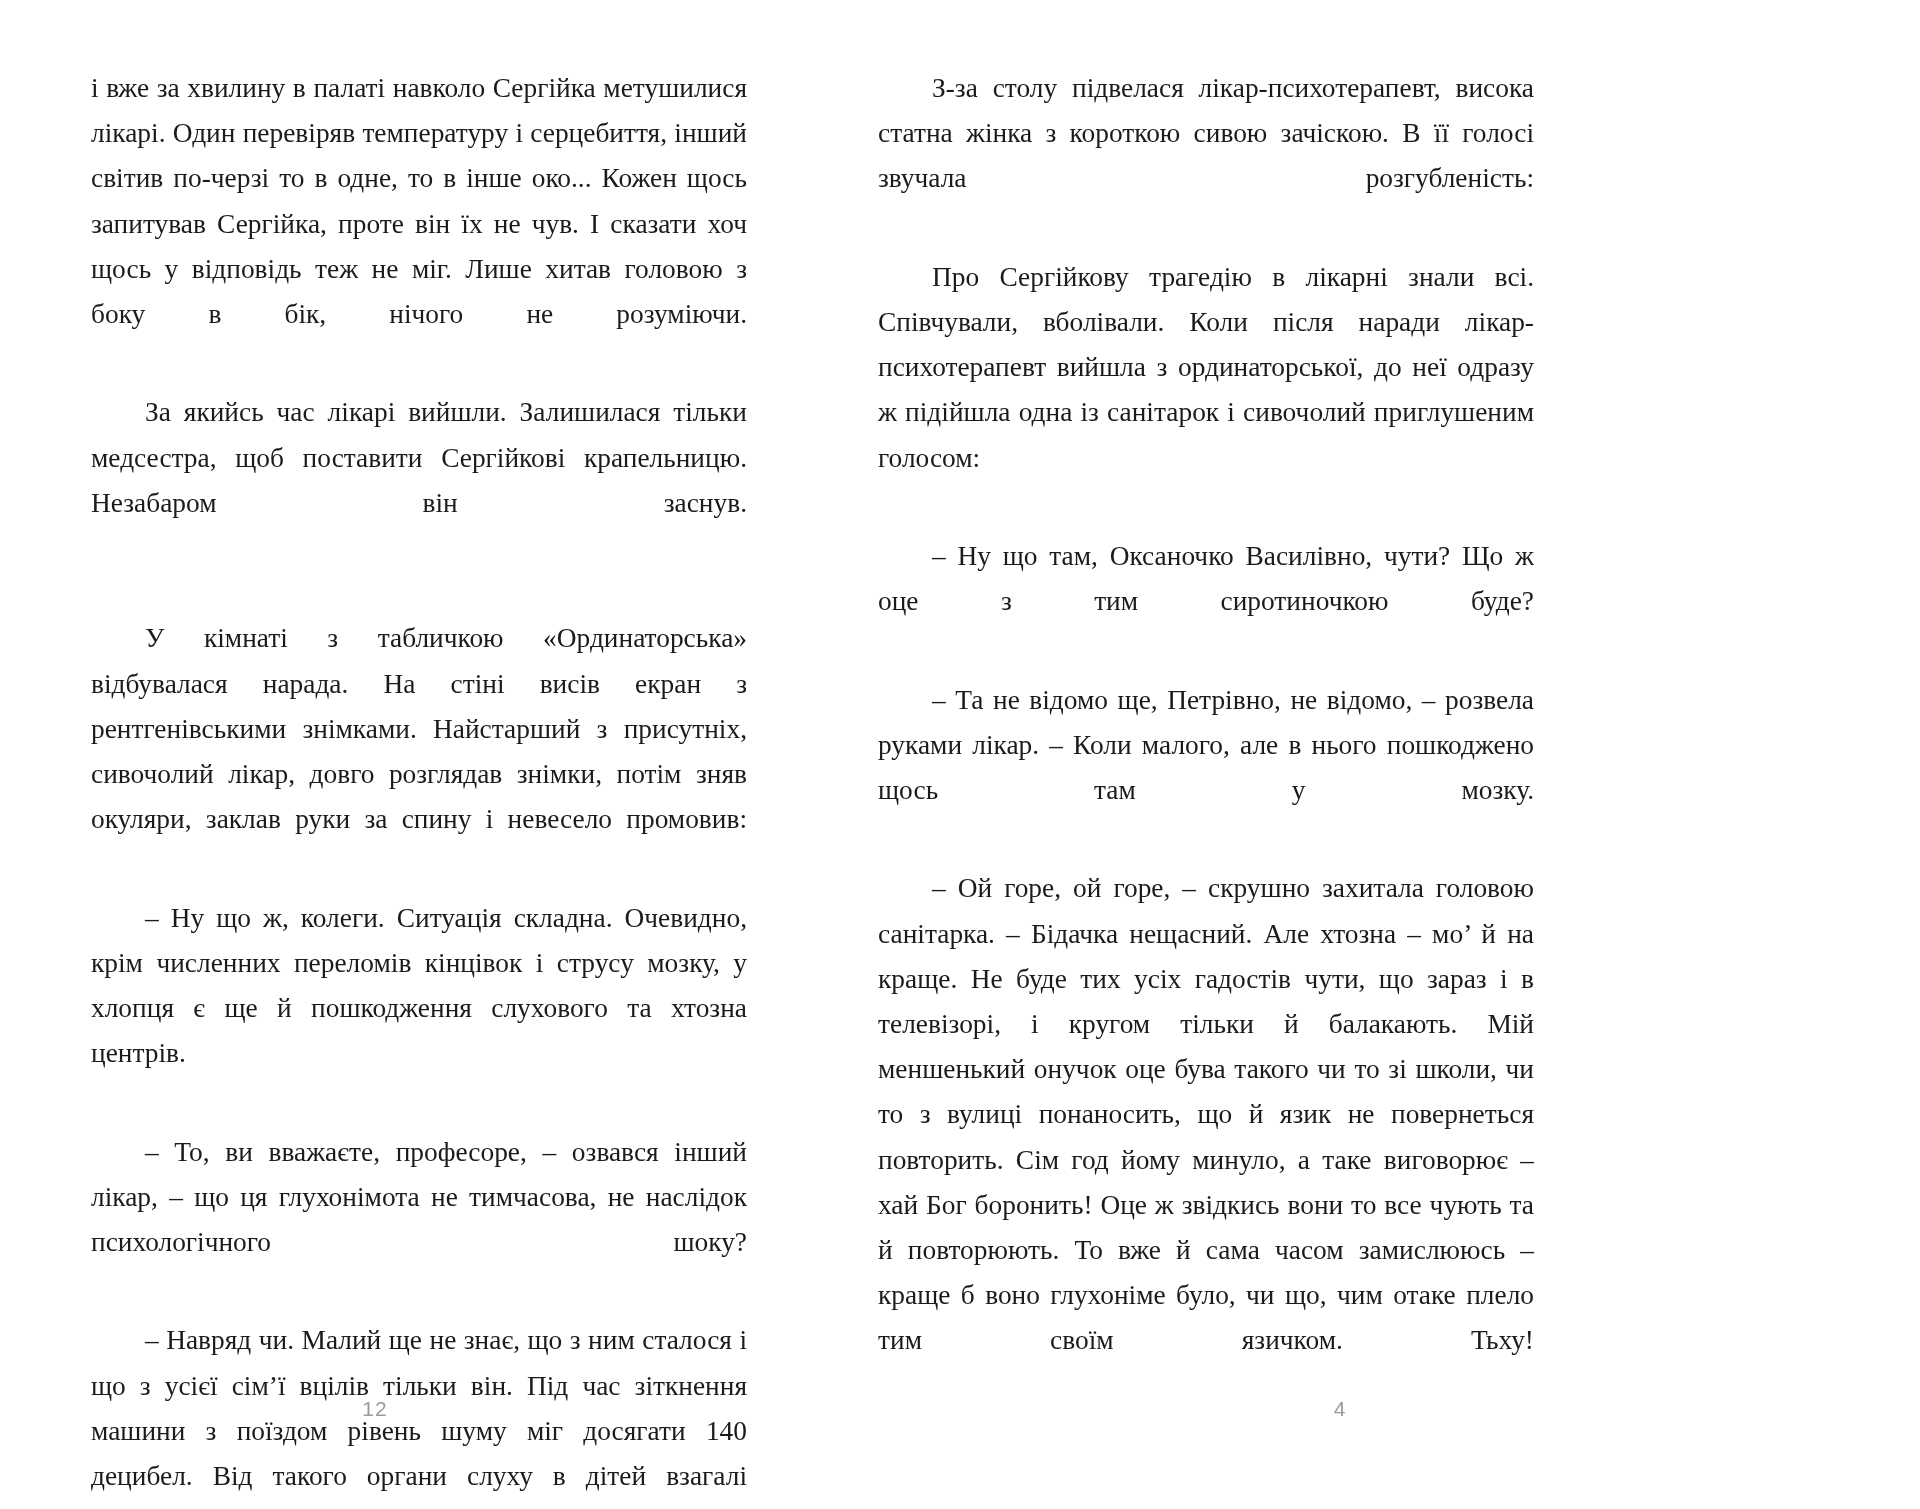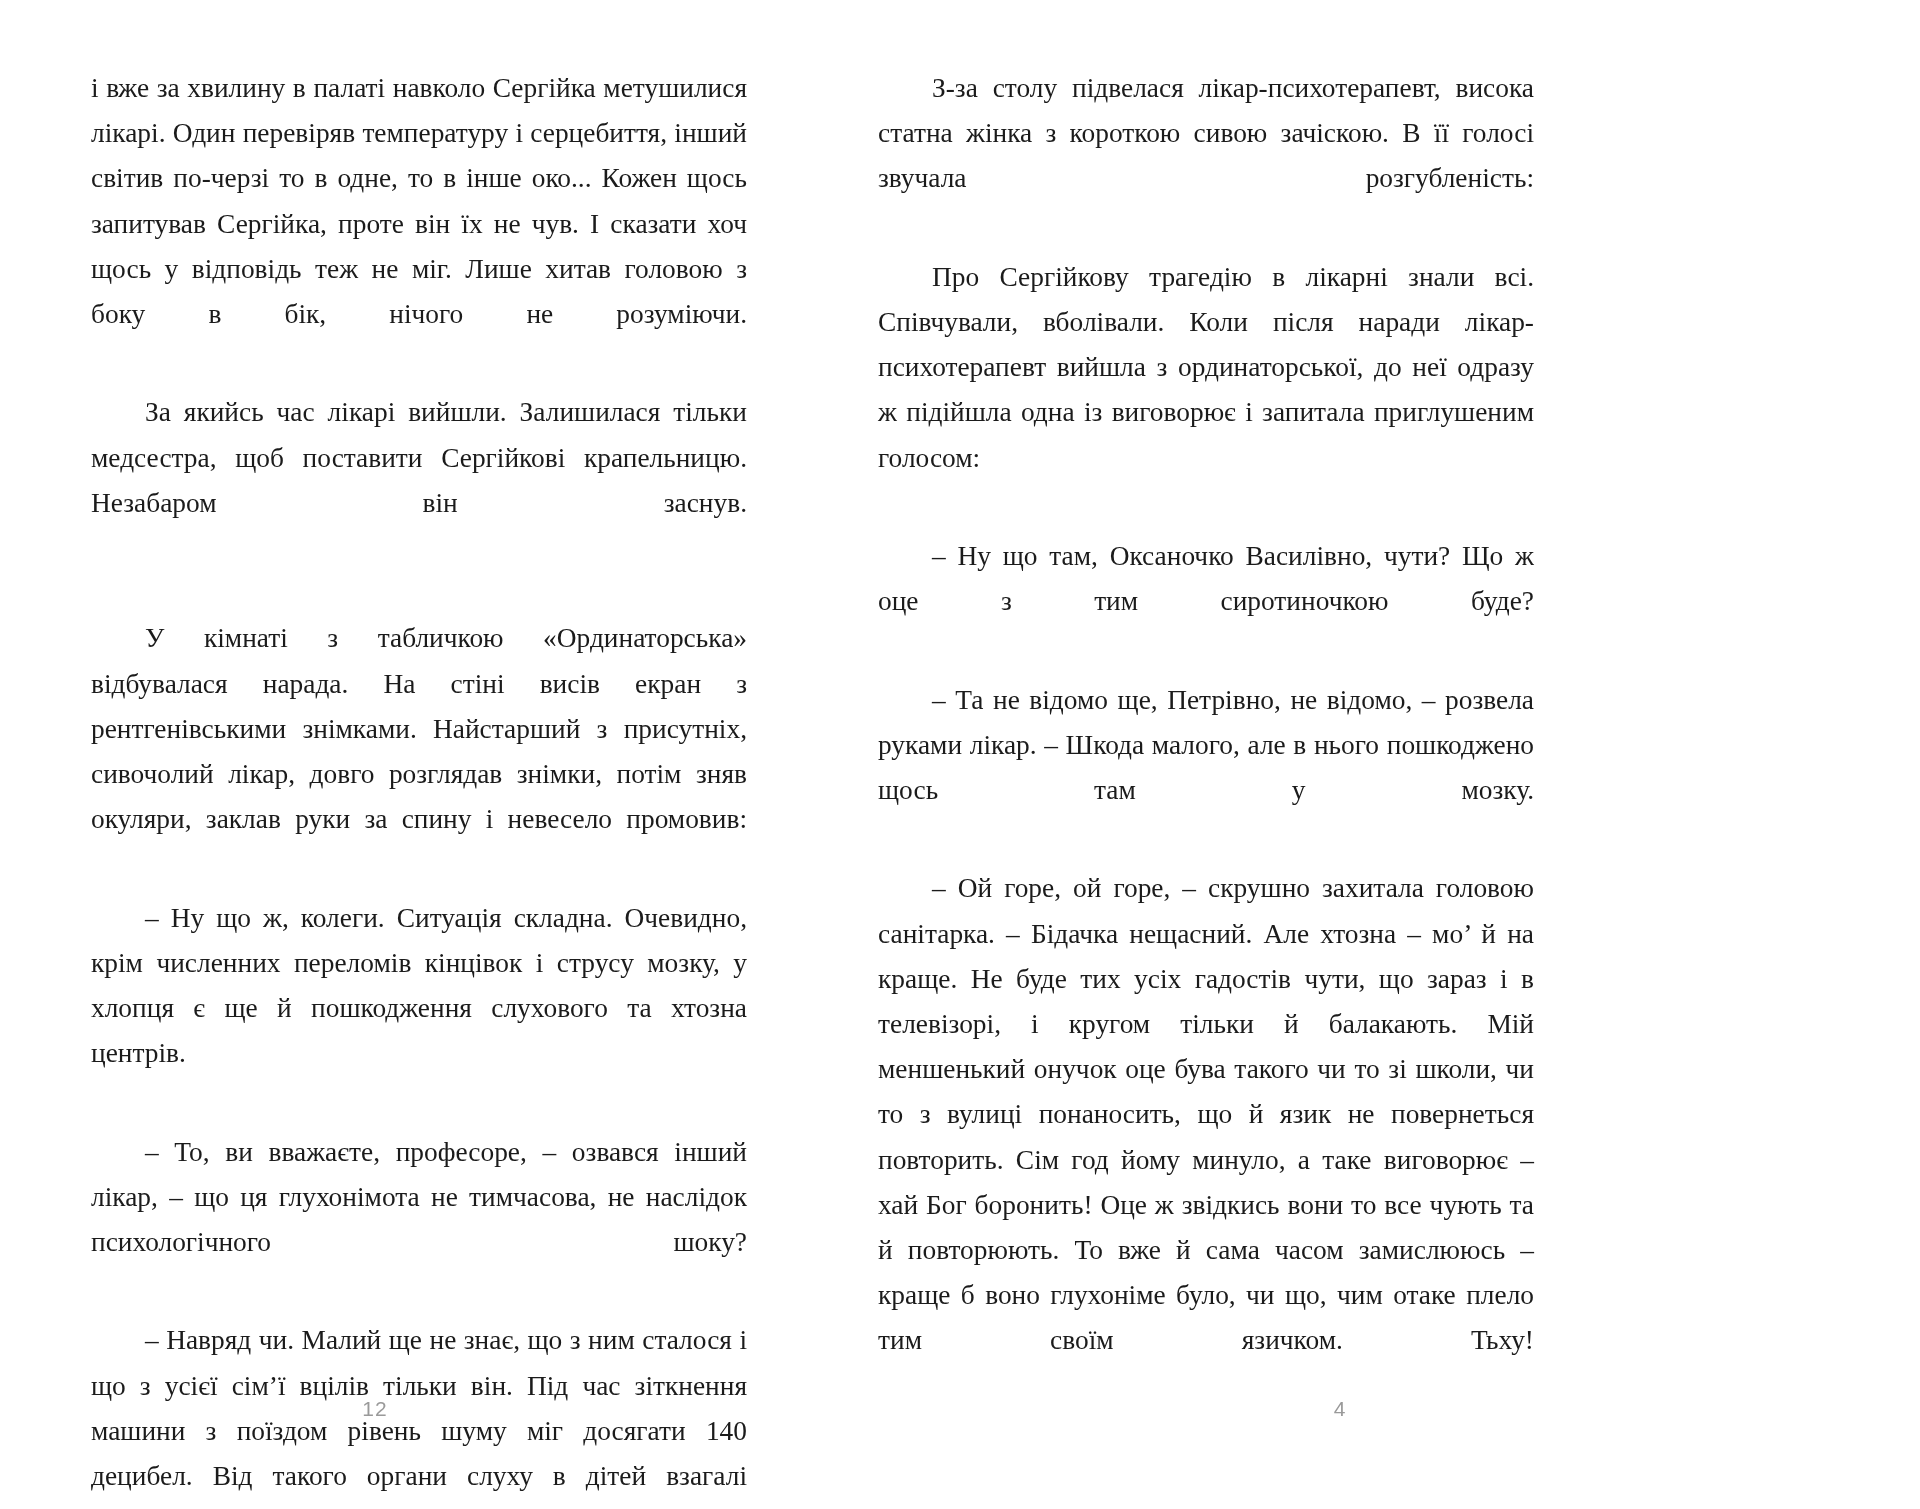--- a/index.html
+++ b/index.html
@@ -96,21 +96,21 @@
         <p class="para">– То, ви вважаєте, професоре, – озвався інший лікар, – що ця глухонімота не тимчасова, не наслідок психологічного шоку?</p>
         <p class="para">– Навряд чи. Малий ще не знає, що з ним сталося і що з усієї сім’ї вцілів тільки він. Під час зіткнення машини з поїздом рівень шуму міг досягати 140 децибел. Від такого органи слуху в дітей взагалі руйнуються.</p>
         <p class="para">– То це назавжди?</p>
       </div>
     <div class="folio">12</div>
   </div>
 
   <div class="page page-right">
     <div class="textblock">
         <p class="para">З-за столу підвелася лікар-психотерапевт, висока статна жінка з короткою сивою зачіскою. В її голосі звучала розгубленість:</p>
-        <p class="para">Про Сергійкову трагедію в лікарні знали всі. Співчували, вболівали. Коли після наради лікар-психотерапевт вийшла з ординаторської, до неї одразу ж підійшла одна із виговорює і запитала приглушеним голосом:</p>
+        <p class="para">Про Сергійкову трагедію в лікарні знали всі. Співчували, вболівали. Коли після наради лікар-психотерапевт вийшла з ординаторської, до неї одразу ж підійшла одна із санітарок і сивочолий приглушеним голосом:</p>
         <p class="para">– Ну що там, Оксаночко Василівно, чути? Що ж оце з тим сиротиночкою буде?</p>
-        <p class="para">– Та не відомо ще, Петрівно, не відомо, – розвела руками лікар. – Шкода малого, але в нього пошкоджено щось там у мозку.</p>
+        <p class="para">– Та не відомо ще, Петрівно, не відомо, – розвела руками лікар. – Коли малого, але в нього пошкоджено щось там у мозку.</p>
         <p class="para">– Ой горе, ой горе, – скрушно захитала головою санітарка. – Бідачка нещасний. Але хтозна – мо’ й на краще. Не буде тих усіх гадостів чути, що зараз і в телевізорі, і кругом тільки й балакають. Мій меншенький онучок оце бува такого чи то зі школи, чи то з вулиці понаносить, що й язик не повернеться повторить. Сім год йому минуло, а таке виговорює – хай Бог боронить! Оце ж звідкись вони то все чують та й повторюють. То вже й сама часом замислююсь – краще б воно глухоніме було, чи що, чим отаке плело тим своїм язичком. Тьху!</p>
       </div>
     <div class="folio">4</div>
   </div>
 
 </div>
 
 </body></html>

